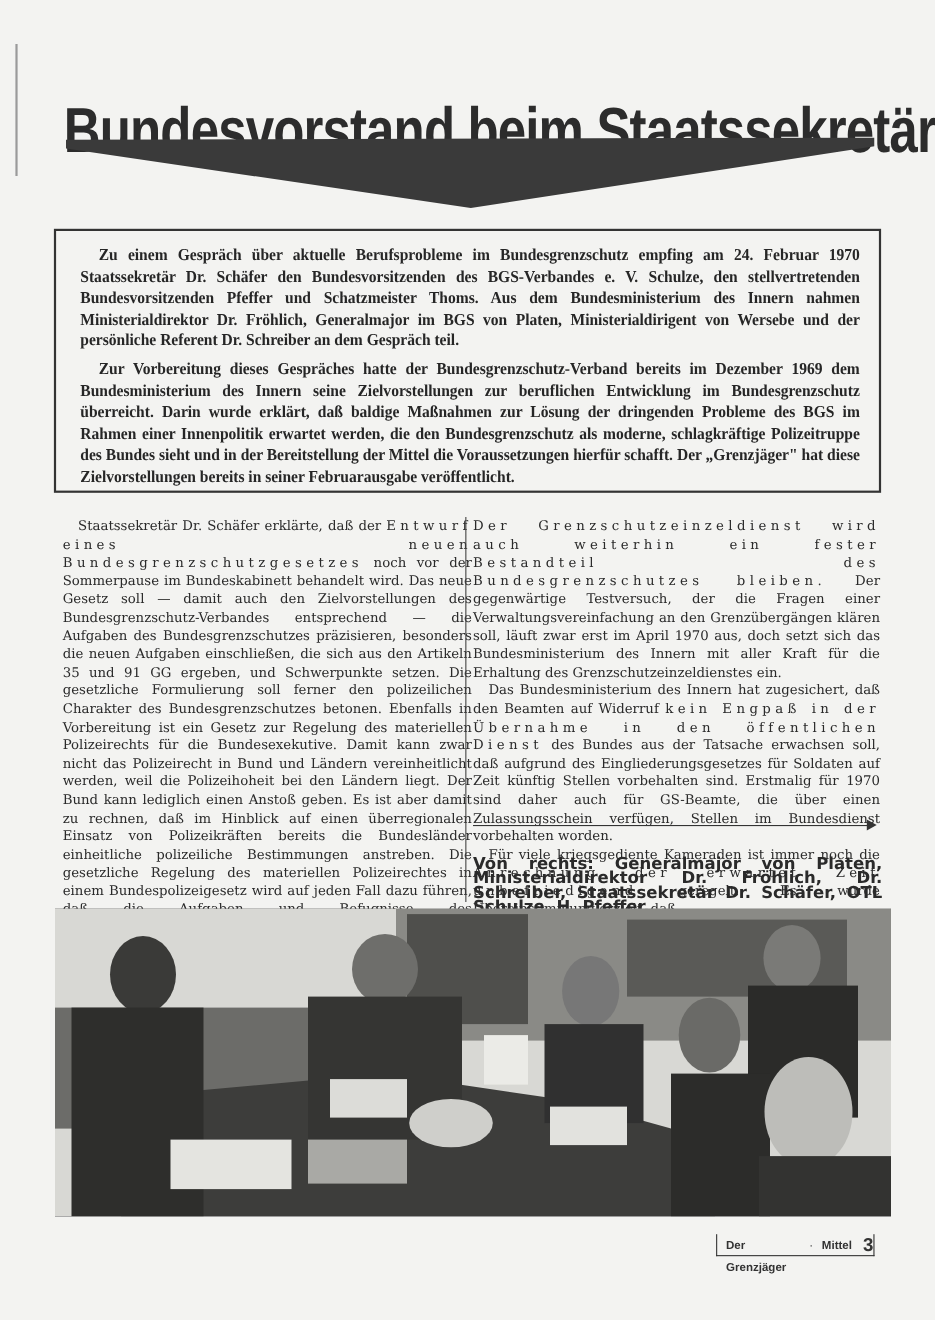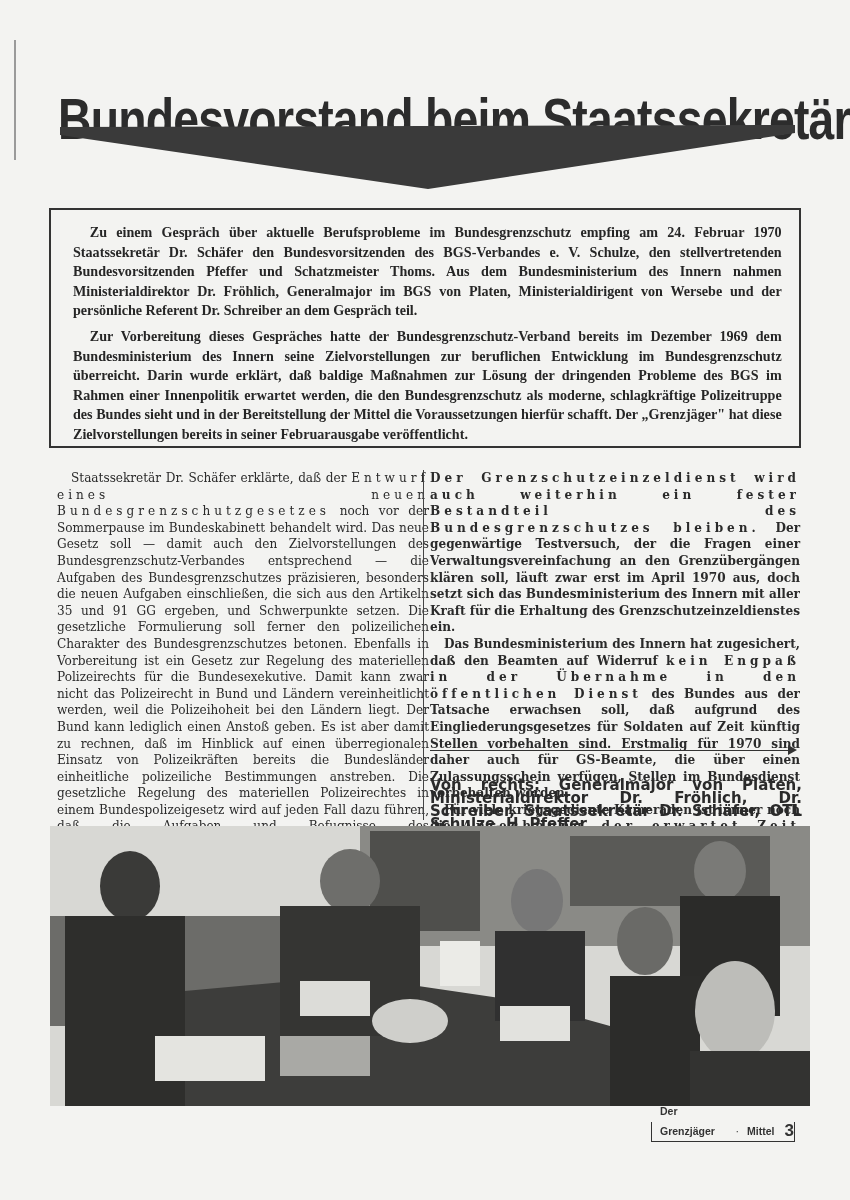--- a/index.html
+++ b/index.html
@@ -53,21 +53,21 @@
   .intro-box p + p { margin-top: 6px; }
   .col {
     position: absolute; top: 470px; width: 372px;
     font-family: "DejaVu Serif", serif;
     font-size: 12.1px; line-height: 16.6px;
     color: #2a2a2a;
     text-align: justify;
   }
   .col p { margin: 0; text-indent: 14px; }
   .col-left { left: 57px; }
-  .col-right { left: 430px; width: 370px; font-weight: bold; }
+  .col-right { left: 430px; width: 370px; }
   .col-divider {
     position: absolute; left: 423px; top: 470px; width: 1px; height: 350px;
     background: #444;
   }
   .spaced { letter-spacing: 4px; }
   .caption-rule {
     position: absolute; left: 430px; top: 750px; width: 360px; height: 1px;
     background: #333;
   }
   .caption-arrow {
@@ -86,21 +86,21 @@
     overflow: hidden;
     background: #6f6f6f;
   }
   .photo svg { display: block; }
   .footer-box {
     position: absolute; left: 651px; top: 1122px; width: 144px; height: 20px;
     border-left: 1px solid #333; border-right: 1px solid #333;
     border-bottom: 1px solid #333;
     font-family: "Liberation Sans", sans-serif; font-weight: bold;
     font-size: 10.5px; line-height: 20px; color: #333;
-    display: flex; align-items: flex-end; gap: 8px; padding-left: 8px;
+    display: flex; align-items: flex-start; gap: 8px; padding-left: 8px;
     box-sizing: border-box;
   }
   .footer-box .sep { font-weight: normal; }
   .footer-box .pnum { font-size: 17px; margin-left: 2px; }
 </style>
 </head>
 <body>
 
 <div class="binding-edge"></div>
 

